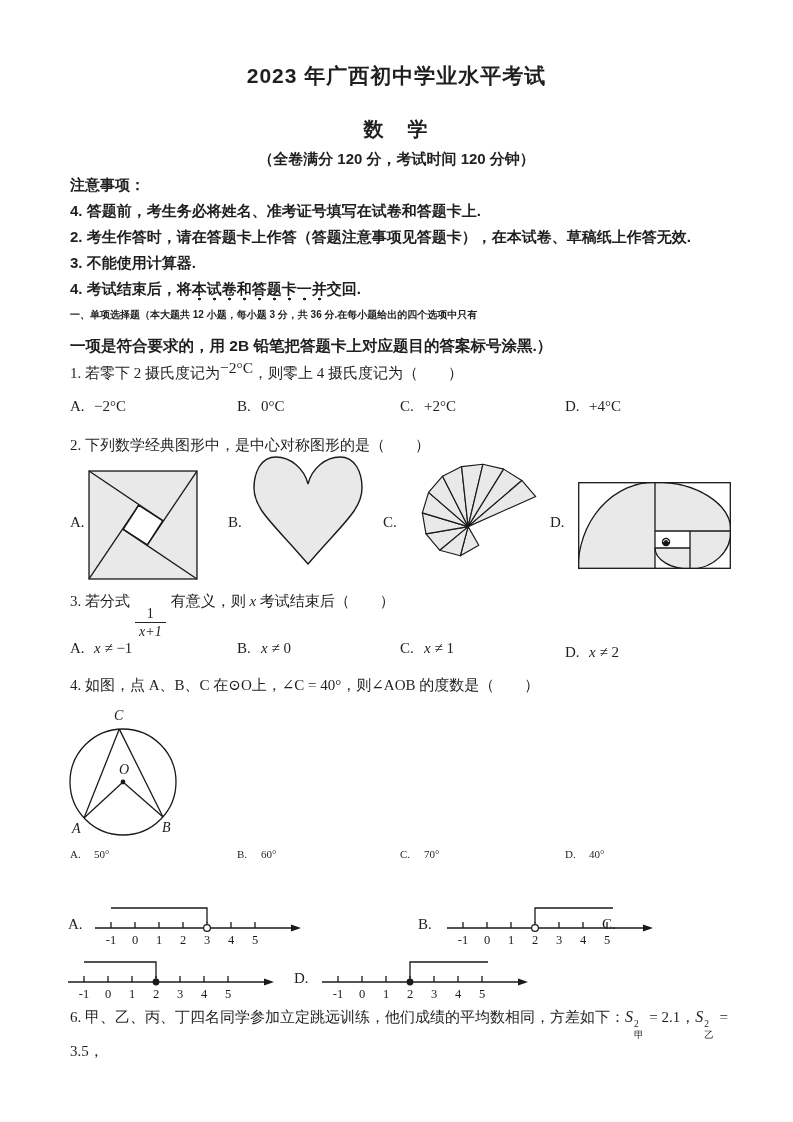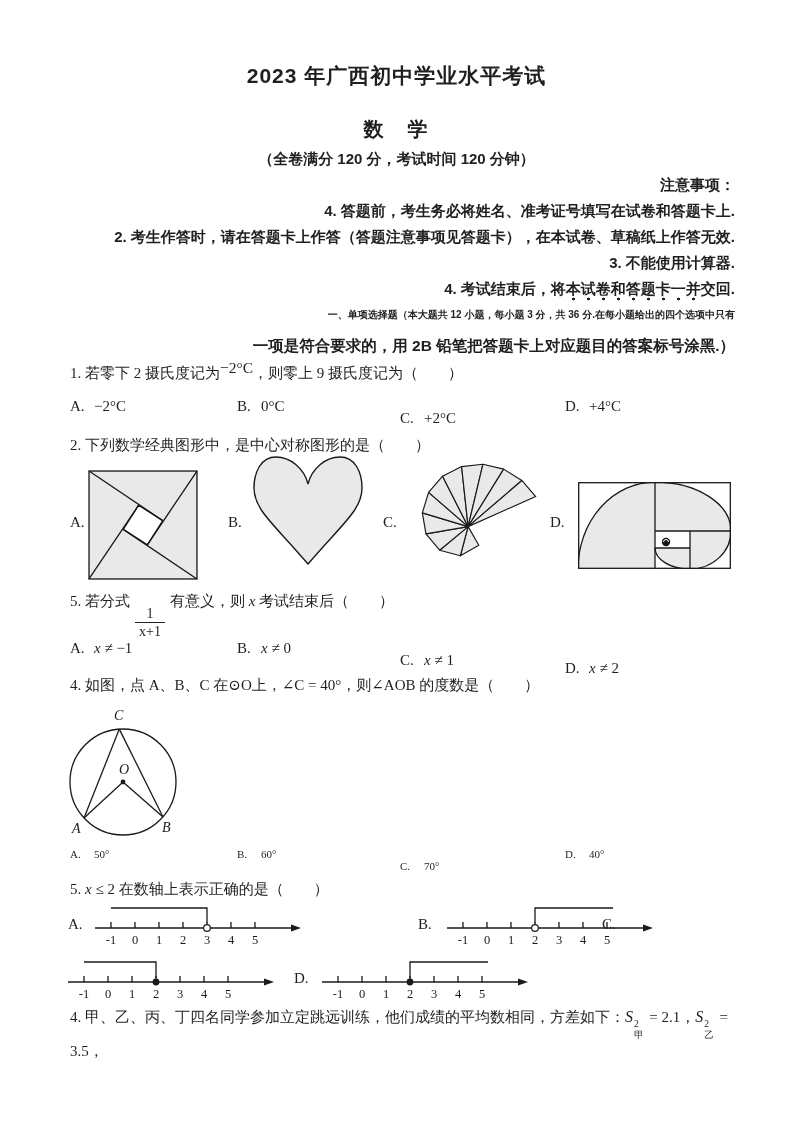--- a/index.html
+++ b/index.html
@@ -3,41 +3,41 @@
 <meta charset="utf-8">
 <style>
   html,body{margin:0;padding:0;background:#888;}
   .page{
     position:relative;width:793px;height:1122px;margin:0 auto;
     background:#ffffff;color:#1f1f1f;
     font-family:"Liberation Serif","DejaVu Serif",serif;
     font-size:15px;overflow:hidden;
   }
   .abs{position:absolute;}
-  .hei{font-family:"Liberation Sans","DejaVu Sans",sans-serif;font-weight:700;text-align:right;}
+  .hei{font-family:"Liberation Sans","DejaVu Sans",sans-serif;font-weight:700;}
   .center{left:0;width:793px;text-align:center;}
   .title{font-size:21px;letter-spacing:1px;}
   .subject{font-size:20px;letter-spacing:2px;}
   .examinfo{font-size:15px;}
   .line{left:70px;width:665px;white-space:pre-wrap;}
   .stem{left:70px;width:670px;white-space:pre-wrap;font-size:15px;}
   .opt{position:absolute;white-space:pre;font-size:15px;}
-  .c0{left:70px;} .c1{left:237px;} .c2{left:400px;margin-top:12px;} .c3{left:565px;}
+  .c0{left:70px;} .c1{left:237px;} .c2{left:400px;} .c3{left:565px;}
   .olab{display:inline-block;min-width:24px;}
   .big{font-size:11px;}
   .raised{position:relative;top:-5px;font-size:15.5px;}
   .ital{font-style:italic;}
   .emph{
     padding-bottom:4px;
     background-image:radial-gradient(circle at 7.5px 2px,#222 1.3px,transparent 1.6px);
     background-size:15px 4px;background-repeat:repeat-x;background-position:0 100%;
   }
   .frac{display:inline-flex;flex-direction:column;align-items:center;
         vertical-align:-12px;line-height:1.15;font-size:14px;margin:0 5px;}
-  .frac .den{border-top:1.3px solid #222;padding:1px 4px 0 4px;}
+  .frac .den{border-top:1.3px solid #222;padding:1px 4px 0 4px;font-style:italic;}
   .ss{display:inline-flex;flex-direction:column;align-items:flex-start;
       font-size:9.5px;line-height:1.2;vertical-align:-5px;margin:0 2px 0 1px;font-style:normal;}
   .svar{font-style:italic;font-size:16px;}
   svg{display:block;}
   .fig-stroke{stroke:#1a1a1a;fill:none;stroke-width:1.3;}
   text.figlbl{font-family:"Liberation Serif","DejaVu Serif",serif;font-style:italic;font-size:14px;fill:#1a1a1a;}
   text.tick{font-family:"Liberation Serif","DejaVu Serif",serif;font-size:12.5px;fill:#1a1a1a;text-anchor:middle;}
 </style>
 </head>
 <body>
@@ -50,21 +50,21 @@
 
   <div class="abs line hei" style="top:176px">注意事项：</div>
   <div class="abs line hei" style="top:202px">4. 答题前，考生务必将姓名、准考证号填写在试卷和答题卡上.</div>
   <div class="abs line hei" style="top:228px">2. 考生作答时，请在答题卡上作答（答题注意事项见答题卡），在本试卷、草稿纸上作答无效.</div>
   <div class="abs line hei" style="top:254px">3. 不能使用计算器.</div>
   <div class="abs line hei" style="top:280px"><span>4. 考试结束后，将</span><span class="emph">本试卷和答题卡一并</span><span>交回.</span></div>
 
   <div class="abs line hei" style="top:308px;font-size:10px">一、单项选择题（本大题共 12 小题，每小题 3 分，共 36 分.在每小题给出的四个选项中只有</div>
   <div class="abs line hei" style="top:336px;font-size:15.5px">一项是符合要求的，用 2B 铅笔把答题卡上对应题目的答案标号涂黑.）</div>
 
-  <div class="abs stem" style="top:364px"><span>1. 若零下 2 摄氏度记为</span><span class="raised">−2°C</span><span>，则零上 9 摄氏度记为（　　）</span></div>
+  <div class="abs stem" style="top:364px"><span>1. 若零下 2 摄氏度记为</span><span class="raised">−2°C</span><span>，则零上 4 摄氏度记为（　　）</span></div>
   <div>
     <span class="opt c0" style="top:398px"><span class="olab">A.</span><span>−2°C</span></span>
     <span class="opt c1" style="top:398px"><span class="olab">B.</span><span>0°C</span></span>
     <span class="opt c2" style="top:398px"><span class="olab">C.</span><span>+2°C</span></span>
     <span class="opt c3" style="top:398px"><span class="olab">D.</span><span>+4°C</span></span>
   </div>
 
   <div class="abs stem" style="top:436px">2. 下列数学经典图形中，是中心对称图形的是（　　）</div>
 
   <span class="opt" style="top:514px;left:70px">A.</span>
@@ -113,26 +113,26 @@
     <line x1="112" y1="49" x2="112" y2="87" class="fig-stroke"></line>
     <line x1="77" y1="66" x2="112" y2="66" class="fig-stroke"></line>
     <path d="M0,87 A77,87 0 0 1 77,0" class="fig-stroke"></path>
     <path d="M77,0 A76,49 0 0 1 153,49" class="fig-stroke"></path>
     <path d="M153,49 A41,38 0 0 1 112,87" class="fig-stroke"></path>
     <path d="M112,87 A35,21 0 0 1 77,66" class="fig-stroke"></path>
     <circle cx="88" cy="60" r="4.2" fill="#161616"></circle>
     <path d="M85.5,60 a2.5,2.5 0 0 1 5,0" stroke="#ffffff" stroke-width="1" fill="none"></path>
   </svg>
 
-  <div class="abs stem" style="top:592px"><span>5. 若分式</span><span class="frac"><span class="num">1</span><span class="den">x+1</span></span><span>有意义，则 </span><span class="ital">x</span><span> 考试结束后（　　）</span></div>
+  <div class="abs stem" style="top:592px"><span>3. 若分式</span><span class="frac"><span class="num">1</span><span class="den">x+1</span></span><span>有意义，则 </span><span class="ital">x</span><span> 考试结束后（　　）</span></div>
   <div>
     <span class="opt c0" style="top:640px"><span class="olab">A.</span><span class="ital">x</span><span> ≠ −1</span></span>
     <span class="opt c1" style="top:640px"><span class="olab">B.</span><span class="ital">x</span><span> ≠ 0</span></span>
     <span class="opt c2" style="top:640px"><span class="olab">C.</span><span class="ital">x</span><span> ≠ 1</span></span>
-    <span class="opt c3" style="top:660px"><span class="olab">D.</span><span class="ital">x</span><span> ≠ 2</span></span>
+    <span class="opt c3" style="top:644px"><span class="olab">D.</span><span class="ital">x</span><span> ≠ 2</span></span>
   </div>
 
   <div class="abs stem" style="top:676px">4. 如图，点 A、B、C 在⊙O上，∠C = 40°，则∠AOB 的度数是（　　）</div>
 
   <svg class="abs" style="top:700px;left:50px" width="155" height="148" viewBox="0 0 155 148">
     <circle cx="73" cy="82" r="53" class="fig-stroke"></circle>
     <line x1="69.3" y1="29.1" x2="34" y2="118" class="fig-stroke" stroke-width="1.1"></line>
     <line x1="69.3" y1="29.1" x2="113" y2="117" class="fig-stroke" stroke-width="1.1"></line>
     <line x1="73" y1="82" x2="34" y2="118" class="fig-stroke" stroke-width="1.1"></line>
     <line x1="73" y1="82" x2="113" y2="117" class="fig-stroke" stroke-width="1.1"></line>
@@ -143,21 +143,20 @@
     <text class="figlbl" x="112" y="132">B</text>
   </svg>
 
   <div>
     <span class="opt c0 big" style="top:848px"><span class="olab">A.</span><span>50°</span></span>
     <span class="opt c1 big" style="top:848px"><span class="olab">B.</span><span>60°</span></span>
     <span class="opt c2 big" style="top:848px"><span class="olab">C.</span><span>70°</span></span>
     <span class="opt c3 big" style="top:848px"><span class="olab">D.</span><span>40°</span></span>
   </div>
 
-  <div class="abs stem" style="top:880px"><span>5. </span><span class="ital">x</span><span> ≤ 2 在数轴上表示正确的是（　　）</span></div>
 
   <span class="opt" style="top:916px;left:68px">A.</span>
   <svg class="abs" style="top:898px;left:93px" width="215" height="58" viewBox="0 0 215 58">
     <line x1="2" y1="30" x2="198" y2="30" class="fig-stroke"></line>
     <polygon points="198,26.5 208,30 198,33.5" fill="#1a1a1a"></polygon>
     <g class="fig-stroke" stroke-width="1.1">
       <line x1="18" y1="24" x2="18" y2="30"></line>
         <line x1="42" y1="24" x2="42" y2="30"></line>
       <line x1="66" y1="24" x2="66" y2="30"></line>
         <line x1="90" y1="24" x2="90" y2="30"></line>
@@ -242,15 +241,15 @@
     <circle cx="90" cy="30" r="3.4" fill="#1a1a1a"></circle>
     <text class="tick" x="18" y="46">-1</text>
       <text class="tick" x="42" y="46">0</text>
     <text class="tick" x="66" y="46">1</text>
       <text class="tick" x="90" y="46">2</text>
     <text class="tick" x="114" y="46">3</text>
       <text class="tick" x="138" y="46">4</text>
     <text class="tick" x="162" y="46">5</text>
   </svg>
 
-  <div class="abs stem" style="top:1008px"><span>4. 甲、乙、丙、丁四名同学参加立定跳远训练，他们成绩的平均数相同，方差如下：</span><span class="svar">S</span><span class="ss"><span>2</span><span>甲</span></span><span> = 2.1，</span><span class="svar">S</span><span class="ss"><span>2</span><span>乙</span></span><span> = 3.5，</span></div>
+  <div class="abs stem" style="top:1008px"><span>6. 甲、乙、丙、丁四名同学参加立定跳远训练，他们成绩的平均数相同，方差如下：</span><span class="svar">S</span><span class="ss"><span>2</span><span>甲</span></span><span> = 2.1，</span><span class="svar">S</span><span class="ss"><span>2</span><span>乙</span></span><span> = 3.5，</span></div>
 
 </div>
 
 </body></html>

